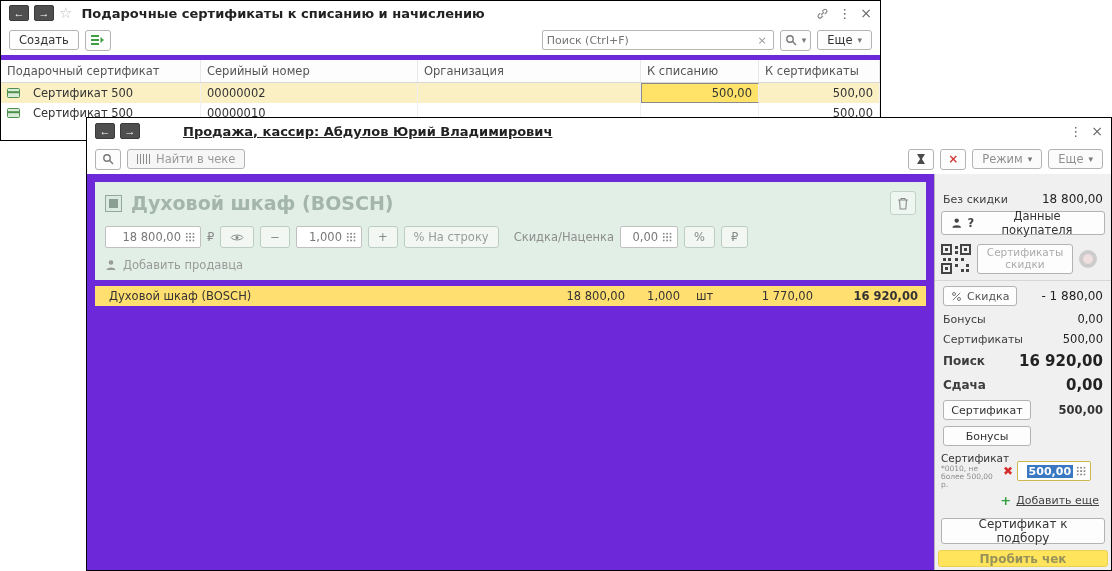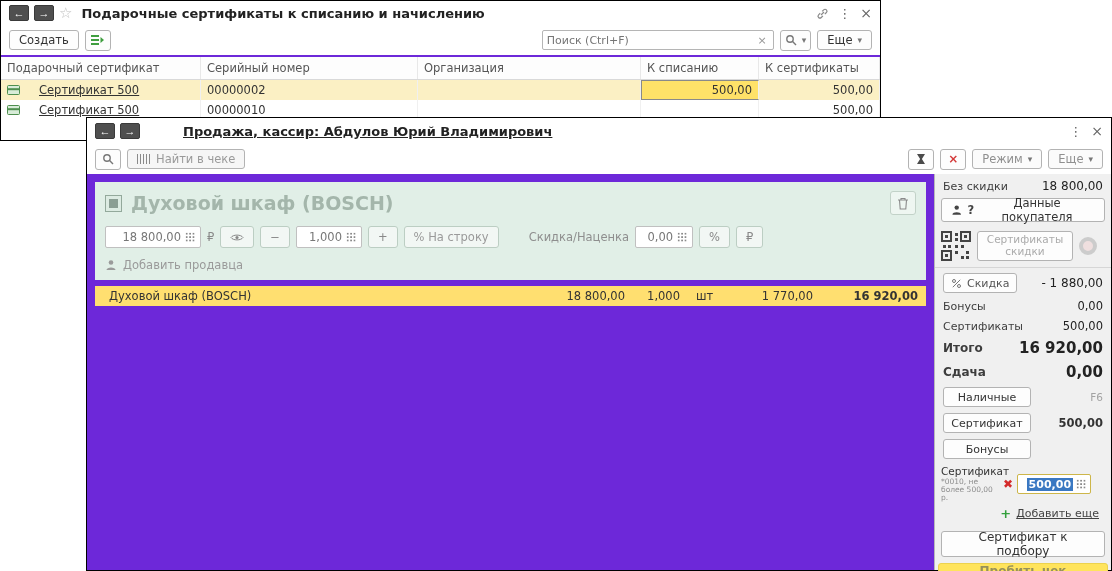--- a/index.html
+++ b/index.html
@@ -38,27 +38,27 @@
   
   #certs-window { left:0; top:0; width:881px; height:141px; }
   #certs-window .toolbar { display:flex; align-items:center; height:30px; padding:0 8px; gap:6px; }
   .searchbox {
     margin-left:auto; width:232px; height:20px; border:1px solid #b5b5b5; border-radius:2px;
     display:flex; align-items:center; background:#fff; padding:0 4px;
   }
   .searchbox input { border:0; outline:0; flex:1; font-size:11px; font-family:inherit; color:#444; min-width:0; }
   .searchbox .sclear { color:#999; font-size:11px; cursor:pointer; padding:0 2px; }
   .grid-header, .grid-row { display:grid; grid-template-columns:200px 217px 223px 118px 1fr; font-size:11.5px; }
-  .grid-header { border-top:2px solid #6d28d9; border-bottom:1px solid #d9d9d9; background:#fdfdfd; color:#555; }
+  .grid-header { border-top:5px solid #6d28d9; border-bottom:1px solid #d9d9d9; background:#fdfdfd; color:#555; }
   .grid-header > div { padding:4px 6px; border-right:1px solid #e8e8e8; white-space:nowrap; overflow:hidden; }
   .grid-row { height:20px; align-items:stretch; }
   .grid-row > div { display:flex; align-items:center; padding:0 6px; border-right:1px solid #f0f0f0; overflow:hidden; white-space:nowrap; }
   .grid-row .num { justify-content:flex-end; }
   .grid-row.selected { background:#fbf0c4; }
-  .cellname { display:flex; align-items:center; gap:19px;text-decoration:underline; }
+  .cellname { display:flex; align-items:center; gap:13px; }
   .active-cell { background:#ffe268; border:1px solid #8a8a8a; margin:0; }
 
   
   #sale-window { left:86px; top:117px; width:1026px; height:454px; display:flex; flex-direction:column; }
   #sale-window .titlebar { height:26px; }
   #sale-window .wtitle { margin-left:38px;text-decoration:underline; }
   #sale-window .toolbar { display:flex; align-items:center; height:30px; padding:0 8px; gap:6px; background:#fff; }
   .find-btn { background:#f6f6f6; color:#9a9a9a;text-align:center; }
   .mode-btn, .more-btn2 { color:#8f8f8f; background:#fbfbfb; }
   .redx { color:#d43a3a; font-weight:bold; font-size:12px; }
@@ -75,21 +75,21 @@
     display:flex; align-items:center; justify-content:center; cursor:pointer; }
   .editor-controls { display:flex; align-items:center; gap:6px; margin-top:11px; }
   .inp-group { display:flex; align-items:center; gap:4px; background:#fff; border:1px solid #c0c0c0; border-radius:2px; height:22px; padding:0 5px; }
   .inp-group input { border:0; outline:0; font-size:11.5px; font-family:inherit; color:#777; text-align:right; width:100%; min-width:0; background:transparent; }
   .g-price { width:96px; }
   .g-qty { width:66px; }
   .g-disc { width:58px; }
   .cur-label { color:#888; font-size:11.5px; }
   .ctl-btn { height:22px; min-width:26px; color:#888; background:#f2f7f4; border-color:#bccec3; }
   .onrow-btn { color:#9a9a9a; background:#f2f7f4; border-color:#bccec3; height:22px; }
-  .disc-label { color:#8e8e8e; font-size:11.5px; margin-left:24px; }
+  .disc-label { color:#8e8e8e; font-size:11.5px; margin-left:9px; }
   .add-seller { display:flex; align-items:center; gap:6px; margin-top:10px; color:#9a9a9a; font-size:11.5px; cursor:pointer; width:max-content; }
 
   .receipt-row { display:grid; grid-template-columns:1fr 95px 55px 38px 95px 105px; margin:2px 8px 0;
     height:20px; background:#ffdf70; align-items:center; font-size:11.5px; }
   .receipt-row > div { padding:0 8px; white-space:nowrap; overflow:hidden; }
   .receipt-row .num { text-align:right; }
   .receipt-row .name { padding-left:14px; }
   .receipt-row .total { font-weight:bold; }
 
   
@@ -305,21 +305,21 @@
         <div class="name">Духовой шкаф (BOSCH)</div>
         <div class="num">18 800,00</div>
         <div class="num">1,000</div>
         <div>шт</div>
         <div class="num">1 770,00</div>
         <div class="num total">16 920,00</div>
       </div>
     </div>
 
     <div class="sidebar">
-      <div class="kv" style="padding-top:5px;">
+      <div class="kv" style="padding-top:18px;">
         <span class="k">Без скидки</span>
         <span class="v" style="font-size:12px;">18 800,00</span>
       </div>
       <button class="btn wide-btn">
         <svg width="12" height="12" viewBox="0 0 12 12">
             <circle cx="6" cy="3.5" r="2.3" fill="#444"></circle>
             <path d="M1.5 11c0-3.4 9-3.4 9 0z" fill="#444"></path>
           </svg>
         <span style="font-weight:bold;color:#444;">?</span>
         <span>Данные покупателя</span>
@@ -359,30 +359,26 @@
       </div>
       <div class="kv">
         <span class="k">Бонусы</span>
         <span class="v">0,00</span>
       </div>
       <div class="kv">
         <span class="k">Сертификаты</span>
         <span class="v">500,00</span>
       </div>
       <div class="kv tot">
-        <span class="k">Итого</span>
+        <span class="k">Поиск</span>
         <span class="v">16 920,00</span>
       </div>
       <div class="kv tot">
         <span class="k">Сдача</span>
         <span class="v">0,00</span>
-      </div>
-      <div class="kv">
-        <button class="btn pay-btn">Наличные</button>
-        <span class="hotkey">F6</span>
       </div>
       <div class="kv">
         <button class="btn pay-btn">Сертификат</button>
         <span class="pay-val">500,00</span>
       </div>
       <div class="kv">
         <button class="btn pay-btn">Бонусы</button>
       </div>
       <div class="certline">
         <div class="cl-label">

